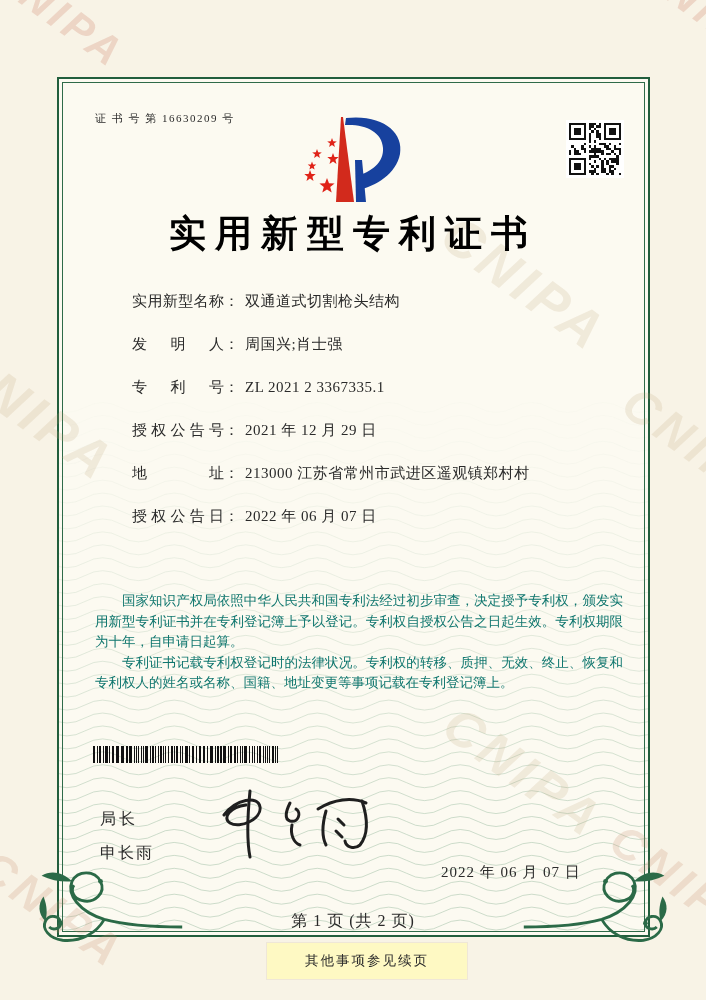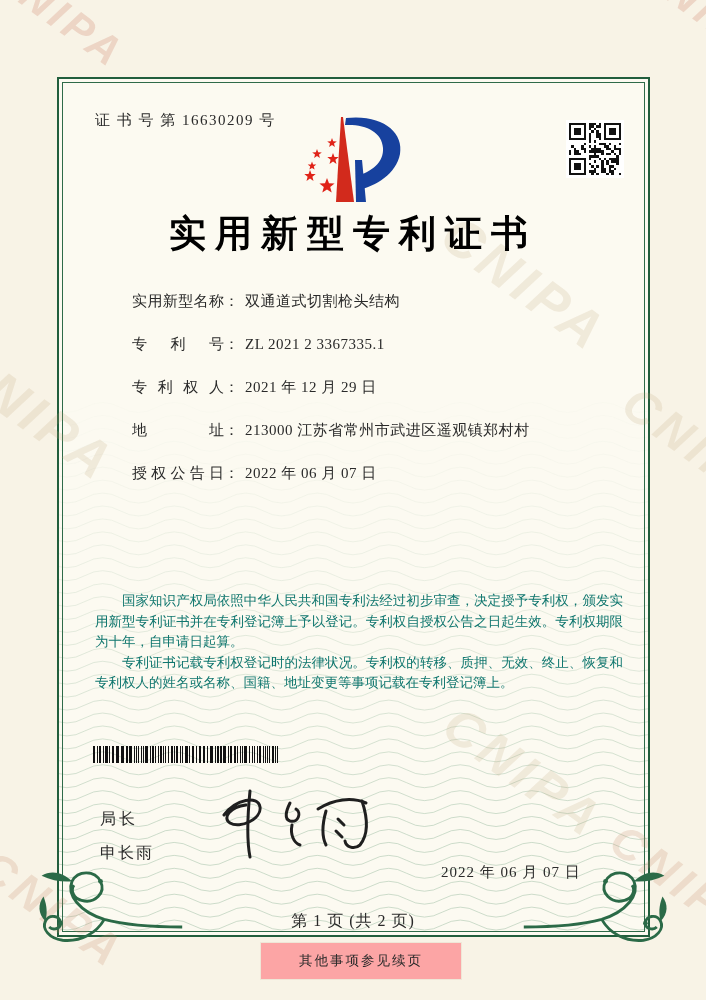--- a/index.html
+++ b/index.html
@@ -13,43 +13,43 @@
     font-family:"Liberation Sans","DejaVu Sans",sans-serif;
     font-weight:bold;font-style:italic;letter-spacing:5px;
     transform:rotate(36deg);white-space:nowrap;
   }
   .panel{
     position:absolute;left:57px;top:77px;width:593px;height:860px;
     background:#fcfaf1;border:2px solid #225e3d;box-sizing:border-box;z-index:1;
   }
   .panel-inner{position:absolute;inset:3px;border:1px solid #2f6b49;}
   #wave-svg{position:absolute;left:0;top:0;width:100%;height:100%;}
-  .cert-no{position:absolute;left:95px;top:111px;font-size:15px;letter-spacing:1.5px;z-index:3;}
+  .cert-no{position:absolute;left:95px;top:111px;font-size:11px;letter-spacing:1.5px;z-index:3;}
   .logo{position:absolute;left:296px;top:114px;width:112px;height:94px;z-index:3;}
   .qr{position:absolute;left:566px;top:120px;width:58px;height:58px;z-index:3;background:#fff;padding:3px;box-sizing:border-box;}
   .qr svg{display:block;width:100%;height:100%;}
   .title{position:absolute;left:0;top:209px;width:706px;text-align:center;
     font-size:37px;font-weight:bold;letter-spacing:9px;z-index:3;color:#000000;}
   .fields{position:absolute;left:95px;top:292px;width:530px;z-index:3;font-size:15px;}
   .frow{height:43px;position:relative;white-space:nowrap;}
   .flabel{display:inline-block;width:92px;text-align:justify;text-align-last:justify;margin-left:37px;}
   .fvalue{margin-left:6px;letter-spacing:0.5px;}
   .grant-no{position:absolute;left:257px;top:0;}
   .paras{position:absolute;left:95px;top:591px;width:528px;z-index:3;
     font-size:13.5px;line-height:20.5px;text-align:justify;color:#0f766e;}
   .paras p{margin:0;text-indent:2em;}
   .barcode{position:absolute;left:93px;top:746px;width:190px;height:17px;z-index:3;}
   .barcode svg{display:block;width:100%;height:100%;}
   .signer{position:absolute;left:100px;top:809px;z-index:3;font-size:16px;letter-spacing:3px;}
   .signer .name{margin-top:13px;letter-spacing:2px;}
   .signature{position:absolute;left:206px;top:785px;width:180px;height:78px;z-index:3;}
   .issue-date{position:absolute;left:441px;top:863px;font-size:15px;letter-spacing:1px;z-index:3;}
   .page-num{position:absolute;left:0;top:911px;width:706px;text-align:center;font-size:16px;letter-spacing:1px;z-index:3;}
-  .note{position:absolute;left:260px;top:942px;width:202px;height:38px;z-index:4;
-    background:#fca5a5;border:1px solid #efe7d7;box-sizing:border-box;
+  .note{position:absolute;left:266px;top:942px;width:202px;height:38px;z-index:4;
+    background:#fef9c3;border:1px solid #efe7d7;box-sizing:border-box;
     display:flex;align-items:center;justify-content:center;font-size:13.5px;letter-spacing:2px;}
   .flourish{position:absolute;width:152px;height:82px;z-index:3;}
   .flourish.left{left:34px;top:866px;}
   .flourish.right{left:520px;top:866px;transform:scaleX(-1);}
 </style>
 </head>
 <body>
 
 <div class="wm" style="left:-18px;top:-10px;font-size:42px;color:rgba(205,128,104,0.26);">CNIPA</div>
 <div class="wm" style="left:628px;top:-14px;font-size:42px;color:rgba(205,128,104,0.26);">CNIPA</div>
@@ -253,24 +253,27 @@
     </svg>
 </div>
 
 <div class="title">实用新型专利证书</div>
 
 <div class="fields">
   <div class="frow">
     <span class="flabel">实用新型名称</span><span>：</span><span class="fvalue">双通道式切割枪头结构</span>
   </div>
   <div class="frow">
+    <span class="flabel">发明人</span><span>：</span><span class="fvalue">周国兴;肖士强</span>
+  </div>
+  <div class="frow">
     <span class="flabel">专利号</span><span>：</span><span class="fvalue">ZL 2021 2 3367335.1</span>
   </div>
   <div class="frow">
-    <span class="flabel">专利权人</span><span>：</span><span class="fvalue">2021 年 12 月 29 日</span>
+    <span class="flabel">授权公告号</span><span>：</span><span class="fvalue">2021 年 12 月 29 日</span>
   </div>
   <div class="frow">
     <span class="flabel">地址</span><span>：</span><span class="fvalue">213000 江苏省常州市武进区遥观镇郑村村</span>
   </div>
   <div class="frow">
     <span class="flabel">授权公告日</span><span>：</span><span class="fvalue">2022 年 06 月 07 日</span>
   </div>
 </div>
 
 <div class="paras">

